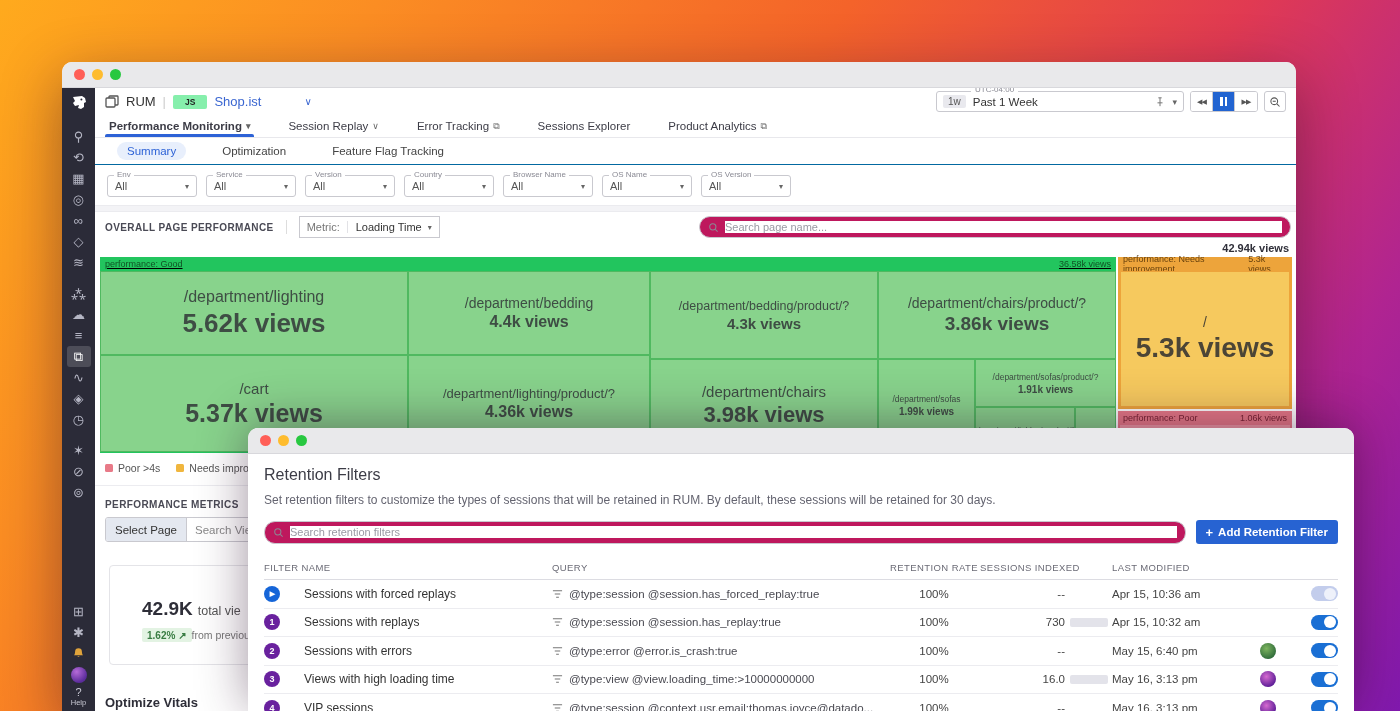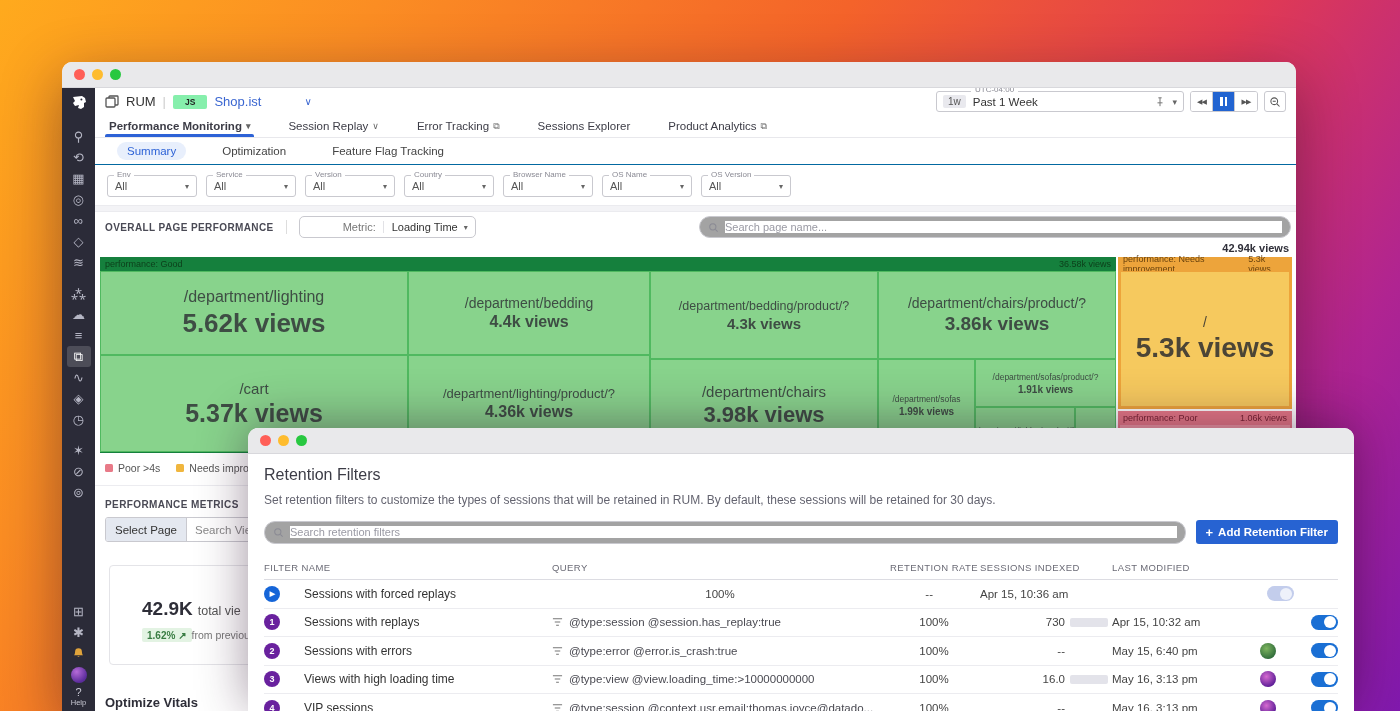--- a/index.html
+++ b/index.html
@@ -62,36 +62,36 @@
   .filters { height:40px; display:flex; align-items:center; gap:9px; padding:2px 12px 0; }
   .filter-field { position:relative; border:1px solid #c9c9cf; border-radius:3px; height:22px; width:90px; display:flex; align-items:center; justify-content:space-between; padding:0 7px; cursor:pointer; }
   .filter-field .flabel { position:absolute; top:-6.5px; left:6px; background:#fff; font-size:8px; color:#8a8a94; padding:0 3px; white-space:nowrap; }
   .filter-field .fvalue { font-size:11px; color:#555; }
   .filter-field .fcaret { font-size:8px; color:#666; }
 
   .gray-band { height:7px; background:#f3f3f6; border-top:1px solid #ebebef; border-bottom:1px solid #ebebef; }
   .section-bar { height:30px; display:flex; align-items:center; padding:0 10px; position:relative; }
   .section-title { font-size:10px; font-weight:700; color:#4a4a55; letter-spacing:.4px; }
   .vdiv { width:1px; height:14px; background:#ddd; margin:0 12px; }
-  .metric-ctl { display:flex; align-items:center; border:1px solid #c9c9cf; border-radius:5px; height:22px; overflow:hidden;padding-left:36px; }
+  .metric-ctl { display:flex; align-items:center; border:1px solid #c9c9cf; border-radius:0; height:22px; overflow:hidden; }
   .metric-ctl .mlabel { font-size:11px; color:#777; padding:0 7px; border-right:1px solid #e2e2e6; }
   .metric-ctl .mvalue { font-size:11px; color:#333; padding:0 6px 0 8px; }
   .metric-ctl .mcaret { font-size:8px; color:#666; padding-right:7px; }
-  .search-input { display:flex; align-items:center; gap:6px; border:1px solid #c9c9cf; border-radius:11px; height:22px; padding:8px 8px; background:#a3a3a3; }
+  .search-input { display:flex; align-items:center; gap:6px; border:1px solid #c9c9cf; border-radius:11px; height:22px; padding:8px 8px; background:#be185d; }
   .search-input input { border:none; outline:none; font-size:11px; color:#444; width:100%; font-family:"Liberation Sans",sans-serif; }
   .search-input input::placeholder { color:#9a9aa4; }
   .page-search { position:absolute; right:5px; width:592px; }
   .sicon { color:#8a8a94; flex:none; }
 
   .total-views { height:15px; text-align:right; padding-right:7px; font-size:11px; font-weight:700; color:#2f2f39; }
 
   
   #treemap { position:relative; margin:0 5px; height:196px; }
   .tm-sect-hd { display:flex; justify-content:space-between; align-items:center; font-size:9px; padding:0 5px; height:14px; }
-  #tm-good { position:absolute; left:0; top:0; width:1016px; height:196px; background:#15803d; }
+  #tm-good { position:absolute; left:0; top:0; width:1016px; height:196px; background:#22c55e;text-decoration:underline; }
   #tm-good .tm-sect-hd { color:rgba(10,40,15,.75); }
   .tm-cells { position:absolute; left:0; top:14px; right:0; bottom:0; }
   .cell { position:absolute; background:#88d38c; border:1px solid #50b960; display:flex; flex-direction:column; align-items:center; justify-content:center; gap:2px; color:#3e4d44; overflow:hidden; cursor:pointer; }
   .cell .cname { text-align:center; } .cell .cviews { font-weight:700; text-align:center; }
   #tm-ni { position:absolute; left:1018px; top:0; width:174px; height:152px; background:#eda43b; }
   #tm-ni .tm-sect-hd { color:rgba(70,40,0,.8); }
   #tm-ni .cell { left:2px; right:2px; top:14px; bottom:2px; background:#f6c95e; border-color:#eda43b; color:#4c4536; }
   #tm-poor { position:absolute; left:1018px; top:154px; width:174px; height:42px; background:#e87a88; }
   #tm-poor .tm-sect-hd { color:rgba(90,10,25,.8); }
   #tm-poor .pcell { position:absolute; left:2px; right:2px; top:14px; bottom:0; background:#f29ba6; }
@@ -463,20 +463,26 @@
         <span class="h-rate">RETENTION RATE</span>
         <span>SESSIONS INDEXED</span>
         <span>LAST MODIFIED</span>
         <span></span>
           <span></span>
       </div>
 
       <div class="t-row">
         <span class="badge play">▶</span>
         <span class="r-name">Sessions with forced replays</span>
+        <span class="r-query">
+            <svg width="11" height="10" viewBox="0 0 12 10">
+              <path d="M1 1.5h10M3 5h6M4.5 8.5h3" stroke="#777" stroke-width="1.2"></path>
+            </svg>
+            <span>@type:session @session.has_forced_replay:true</span>
+          </span>
         <span class="r-rate">100%</span>
         <span class="r-indexed">
             <span class="num">--</span>
             <span class="bar nobar"></span>
           </span>
         <span class="r-modified">Apr 15, 10:36 am</span>
         <span class="avatar none"></span>
         <span class="toggle pale"></span>
       </div>
 

